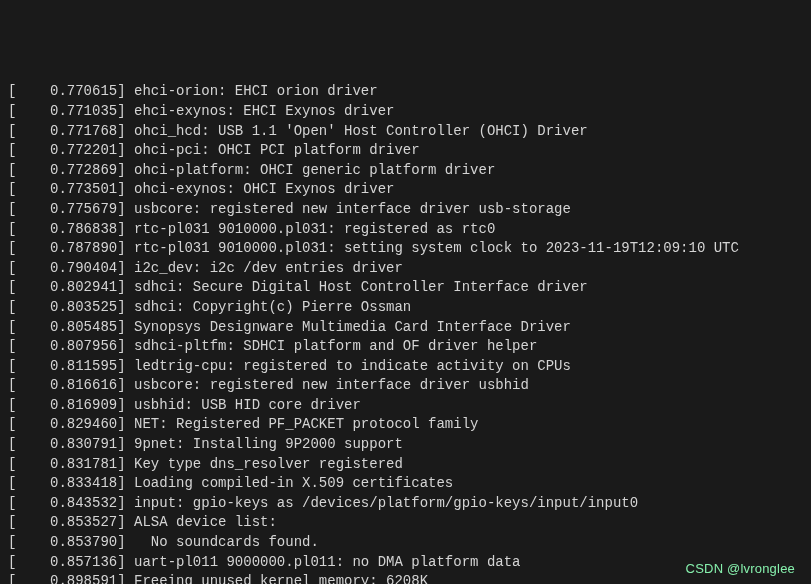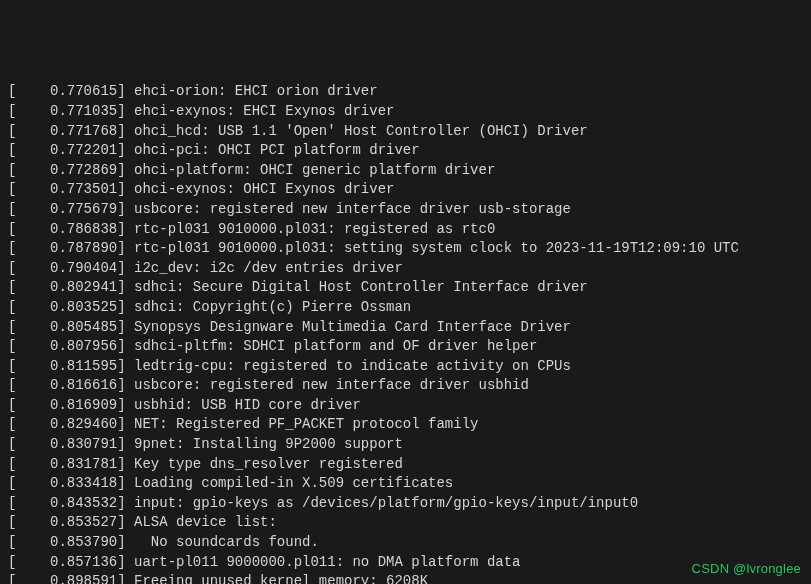--- a/index.html
+++ b/index.html
@@ -13,22 +13,22 @@
       width: 811px;
       height: 584px;
       overflow: hidden;
       white-space: pre;
       position: relative;
     }
     .log-line { display: block; }
     .watermark {
       position: absolute;
       bottom: 6px;
-      right: 10px;
-      color: #22c55e;
+      right: 16px;
+      color: #86efac;
       font-size: 13px;
       font-family: sans-serif;
       letter-spacing: 0.2px;
     }
   </style>
 </head>
 <body>
 
 
 

